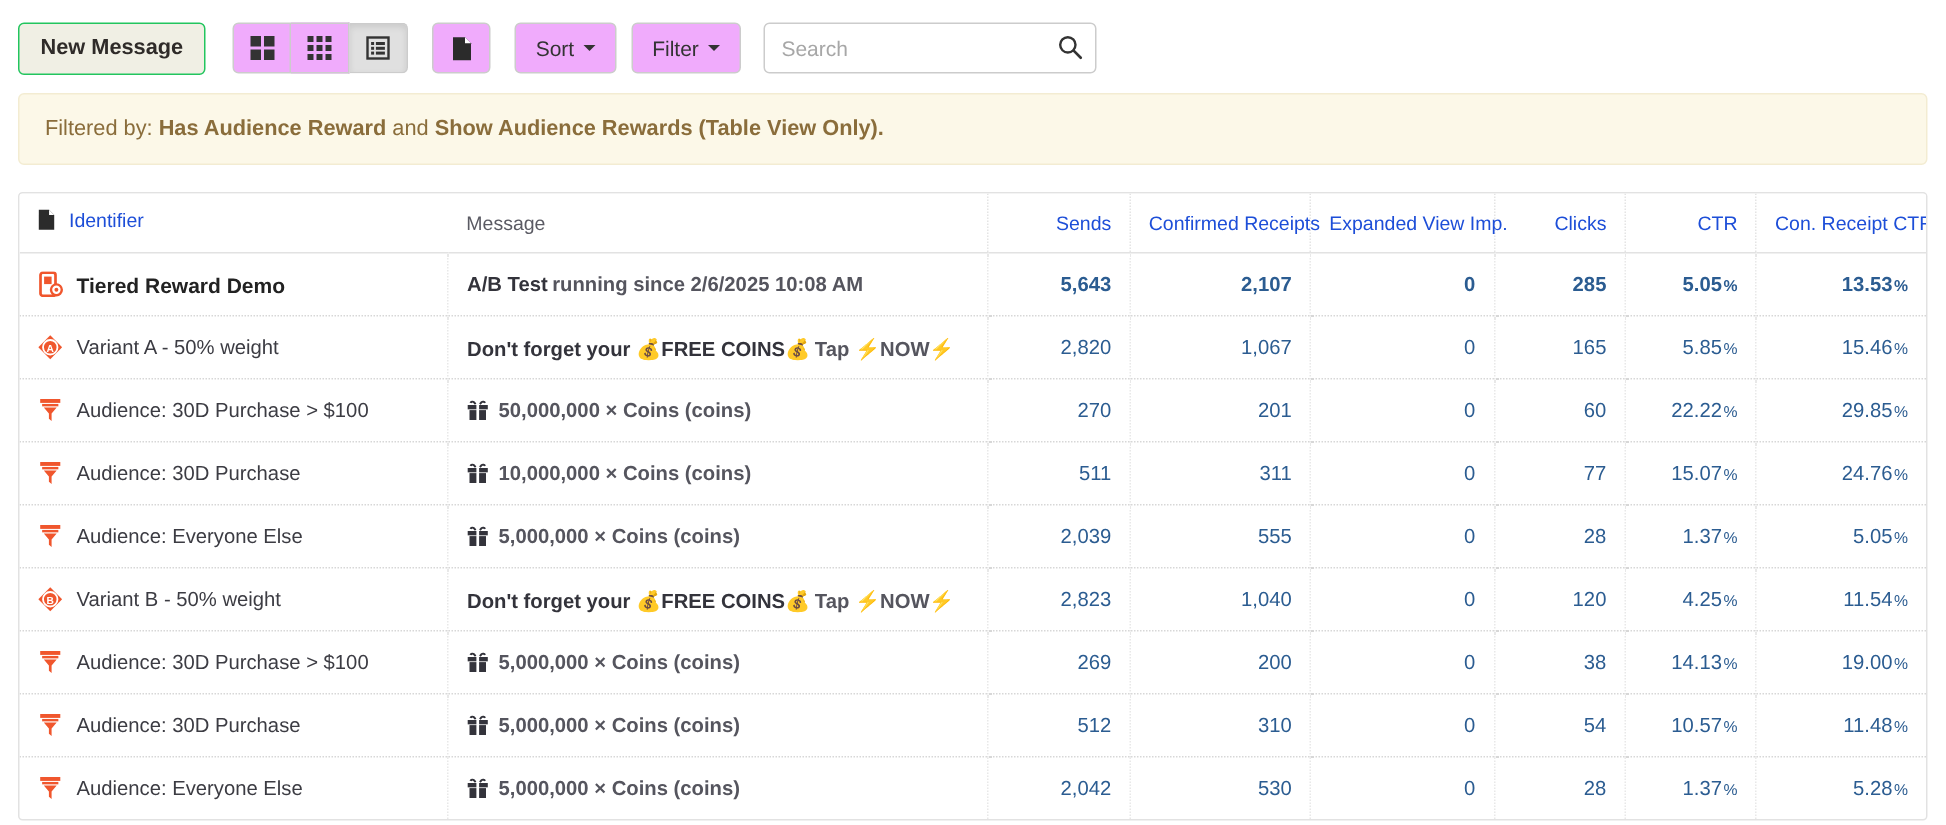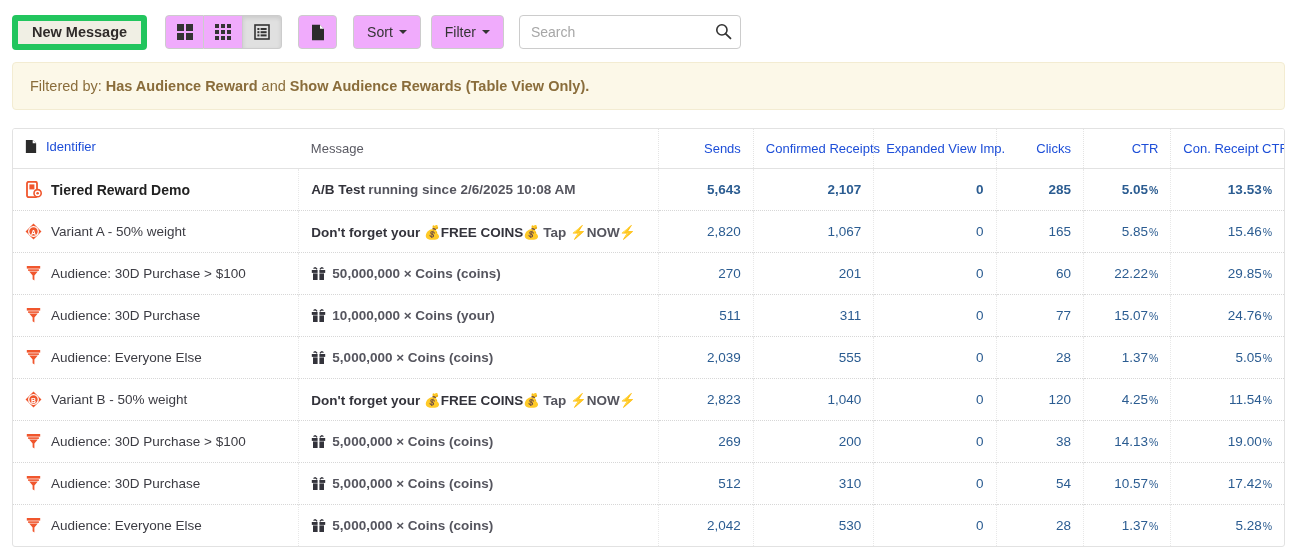--- a/index.html
+++ b/index.html
@@ -28,21 +28,21 @@
     color: #333;
     height: 34px;
     padding: 0 12px;
     display: inline-flex; align-items: center; justify-content: center;
     cursor: pointer;
     line-height: 1;
     white-space: nowrap;
   }
   .btn-new {
     background: #f0efe4;
-    border: 6px solid #22c55e;
+    border: 1px solid #22c55e;
     font-weight: bold;
     color: #2f2b29;
     font-size: 14.5px;
     padding: 0 14px;
     height: 35px;
     margin-right: 18px;
   }
   .btn-group { display: inline-flex; margin-right: 16px; }
   .btn-group .btn {
     border-radius: 0;
@@ -368,21 +368,21 @@
               <span class="msg-cell">
                 <span class="gift">
                   <svg width="15" height="15" viewBox="0 0 15 15">
                     <path d="M2.6 2.6 a1.5 1.5 0 0 1 2.4 -0.4 L6.1 3.4" fill="none" stroke="#33333b" stroke-width="1.3"></path>
                     <path d="M12.4 2.6 a1.5 1.5 0 0 0 -2.4 -0.4 L8.9 3.4" fill="none" stroke="#33333b" stroke-width="1.3"></path>
                     <rect x="0.8" y="4" width="13.4" height="2.9" fill="#33333b"></rect>
                     <rect x="2" y="7.4" width="11" height="6.6" fill="#33333b"></rect>
                     <rect x="6.6" y="3.6" width="1.8" height="10.5" fill="#ffffff"></rect>
                   </svg>
                 </span>
-                <span class="msg-normal">10,000,000 × Coins (your)</span>
+                <span class="msg-normal">10,000,000 × Coins (coins)</span>
               </span>
             </td>
             <td class="col-num"><span>511</span></td>
             <td class="col-num2"><span>311</span></td>
             <td class="col-num3"><span>0</span></td>
             <td class="col-num4"><span>77</span></td>
             <td class="col-num5"><span>15.07</span><span class="pct">%</span></td>
             <td class="col-num6"><span>24.76</span><span class="pct">%</span></td>
           </tr>
           <tr class="row-audience">
@@ -504,21 +504,21 @@
                   </svg>
                 </span>
                 <span class="msg-normal">5,000,000 × Coins (coins)</span>
               </span>
             </td>
             <td class="col-num"><span>512</span></td>
             <td class="col-num2"><span>310</span></td>
             <td class="col-num3"><span>0</span></td>
             <td class="col-num4"><span>54</span></td>
             <td class="col-num5"><span>10.57</span><span class="pct">%</span></td>
-            <td class="col-num6"><span>17.42</span><span class="pct">%</span></td>
+            <td class="col-num6"><span>11.48</span><span class="pct">%</span></td>
           </tr>
           <tr class="row-audience">
             <td class="col-id">
               <span class="id-cell">
                 <span class="id-icon">
                   <svg width="15" height="17" viewBox="0 0 15 17">
                     <rect x="0.8" y="1" width="13.4" height="2.6" fill="#f0562d"></rect>
                     <rect x="2.1" y="4.3" width="10.8" height="1.6" fill="#f0562d"></rect>
                     <path d="M3.2 6.6 H11.8 L8.4 10.6 V15.6 L6.6 14.2 V10.6 Z" fill="#f0562d"></path>
                   </svg>

